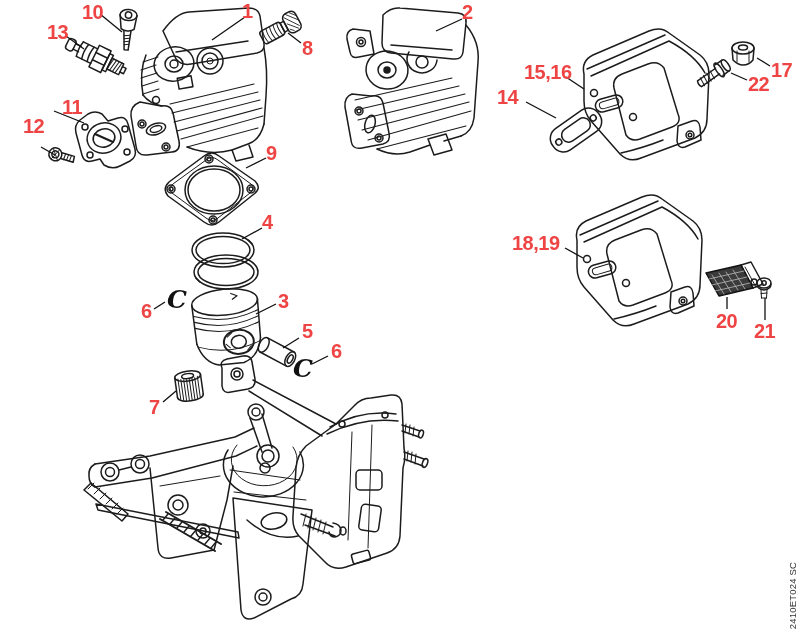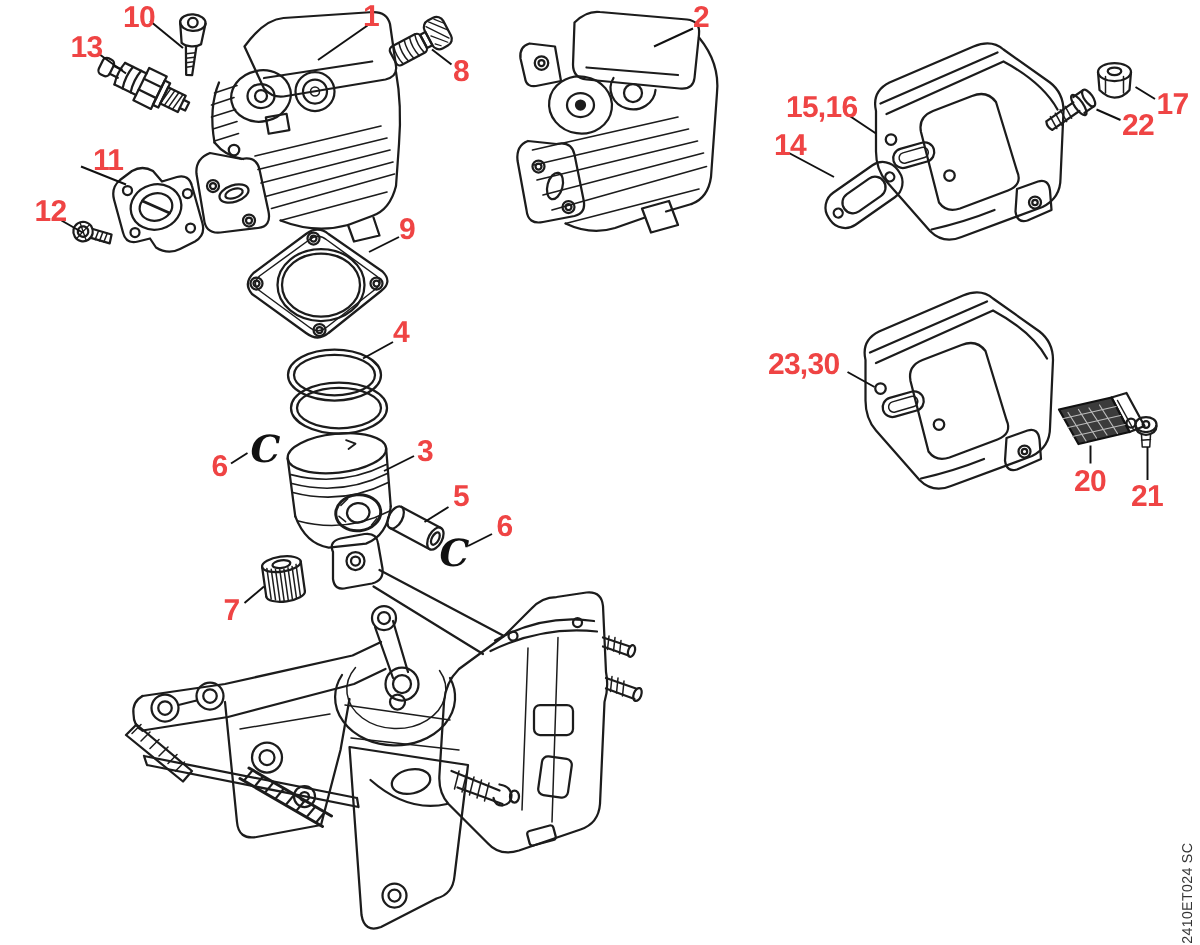--- a/index.html
+++ b/index.html
@@ -321,26 +321,26 @@
 <div class="callout" style="left:278px;top:291px;">3</div>
 <div class="callout" style="left:262px;top:212px;">4</div>
 <div class="callout" style="left:302px;top:321px;">5</div>
 <div class="callout" style="left:141px;top:301px;">6</div>
 <div class="callout" style="left:331px;top:341px;">6</div>
 <div class="callout" style="left:149px;top:397px;">7</div>
 <div class="callout" style="left:302px;top:38px;">8</div>
 <div class="callout" style="left:266px;top:143px;">9</div>
 <div class="callout" style="left:82px;top:2px;">10</div>
 <div class="callout" style="left:35px;top:97px;margin-left:27px;">11</div>
-<div class="callout" style="left:23px;top:131px;">12</div>
+<div class="callout" style="left:23px;top:116px;">12</div>
 <div class="callout" style="left:47px;top:22px;">13</div>
-<div class="callout" style="left:516px;top:87px;">14</div>
+<div class="callout" style="left:497px;top:87px;">14</div>
 <div class="callout" style="left:524px;top:62px;">15,16</div>
 <div class="callout" style="left:771px;top:60px;">17</div>
-<div class="callout" style="left:512px;top:233px;">23,30</div>
+<div class="callout" style="left:512px;top:233px;">18,19</div>
 <div class="callout" style="left:716px;top:311px;">20</div>
 <div class="callout" style="left:754px;top:321px;">21</div>
 <div class="callout" style="left:748px;top:74px;">22</div>
 
 <div class="clipsym" style="left:167px;top:287px;">C</div>
 <div class="clipsym" style="left:293px;top:356px;">C</div>
 
 <div class="code">2410ET024 SC</div>
 
 </div>

